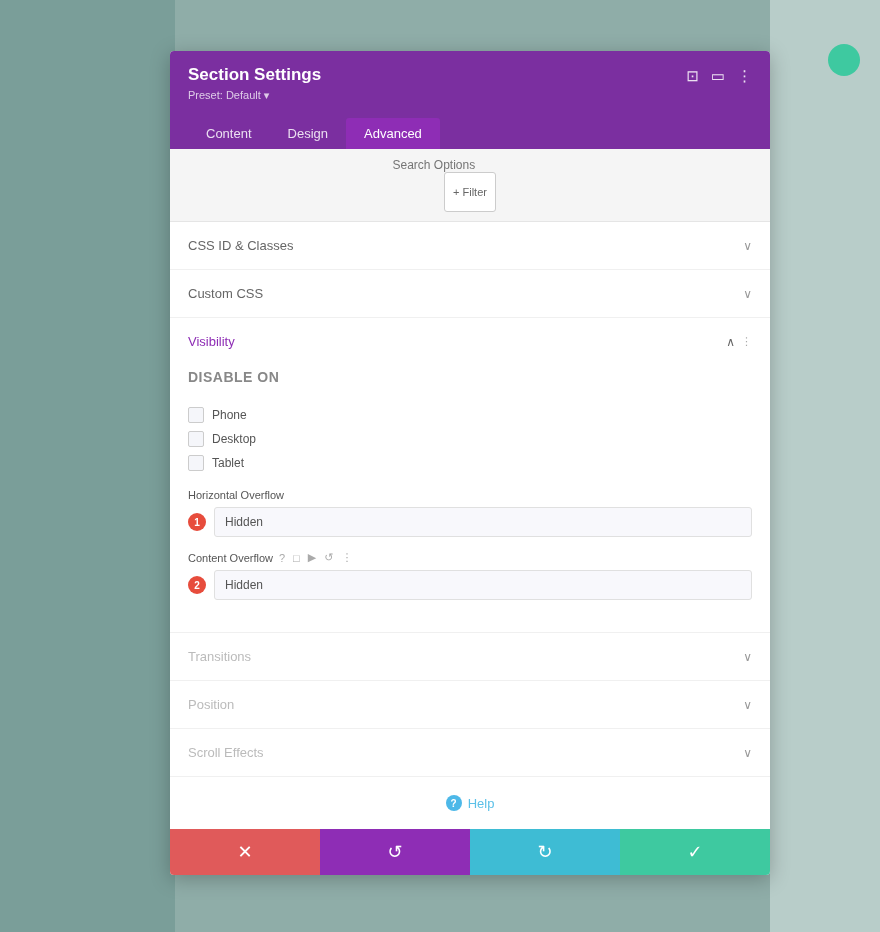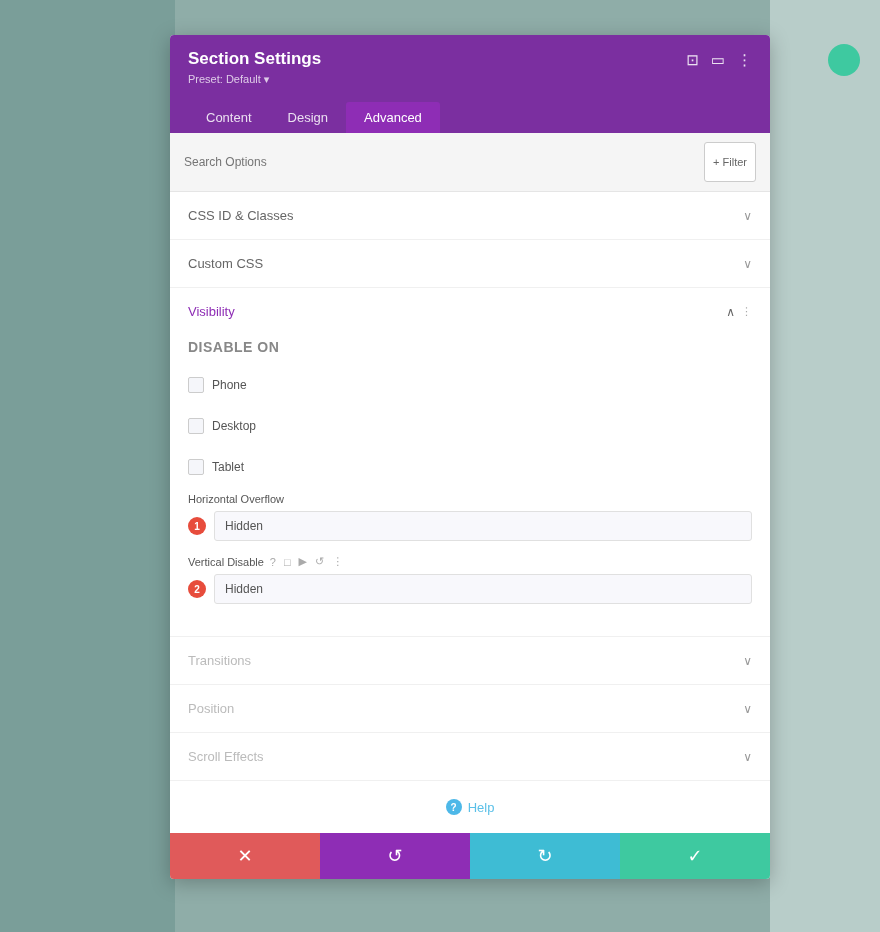--- a/index.html
+++ b/index.html
@@ -30,21 +30,21 @@
     .bg-right {
       position: absolute;
       top: 0; right: 0;
       width: 110px;
       height: 932px;
       background: #b8cdc9;
     }
 
     .panel {
       position: absolute;
-      top: 35px;
+      top: 51px;
       left: 170px;
       width: 600px;
       background: #fff;
       border-radius: 4px;
       box-shadow: 0 4px 20px rgba(0,0,0,0.25);
       overflow: hidden;
     }
 
     
     .panel-header {
@@ -108,20 +108,21 @@
     }
 
     
     .search-bar {
       display: flex;
       align-items: center;
       justify-content: space-between;
       padding: 9px 14px;
       background: #f5f5f5;
       border-bottom: 1px solid #e5e5e5;
+      flex-direction: column;
     }
 
     .search-input {
       border: none;
       background: transparent;
       font-size: 12px;
       color: #999;
       outline: none;
       flex: 1;
     }
@@ -193,21 +194,21 @@
       color: #888;
       font-weight: 700;
       margin-bottom: 22px;
       text-transform: uppercase;
       letter-spacing: 0.5px;
     }
 
     .checkbox-group {
       display: flex;
       flex-direction: column;
-      gap: 25px;
+      gap: 8px;
       margin-bottom: 18px;
     }
 
     .checkbox-item {
       display: flex;
       align-items: center;
       gap: 8px;
     }
 
     .checkbox-box {
@@ -450,21 +451,21 @@
               <option>Hidden</option>
               <option>Visible</option>
               <option>Auto</option>
               <option>Scroll</option>
             </select>
           </div>
         </div>
 
         <div class="field-group">
           <div class="field-label-row">
-            <span class="field-label">Vertical Disable</span>
+            <span class="field-label">Content Overflow</span>
             <div class="vertical-overflow-icons">
               <span class="field-icon">?</span>
               <span class="field-icon">□</span>
               <span class="field-icon">▶</span>
               <span class="field-icon">↺</span>
               <span class="field-icon">⋮</span>
             </div>
           </div>
           <div class="select-wrapper">
             <span class="step-badge badge-2">2</span>

